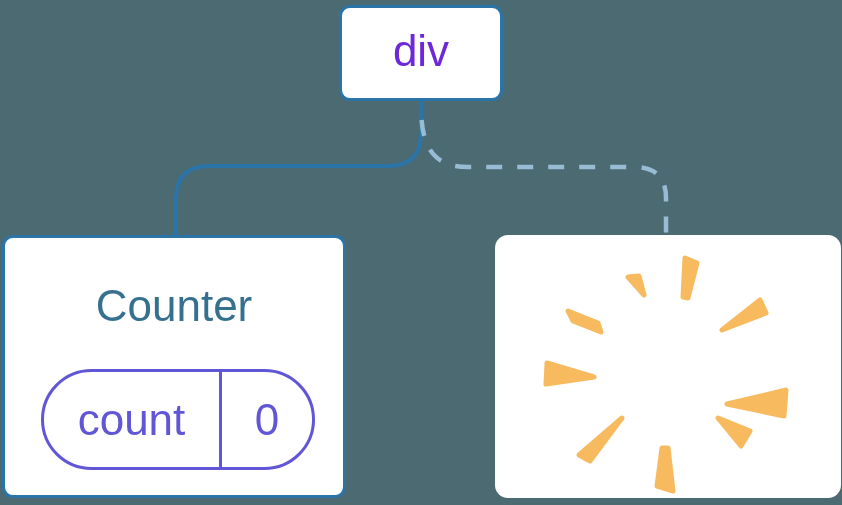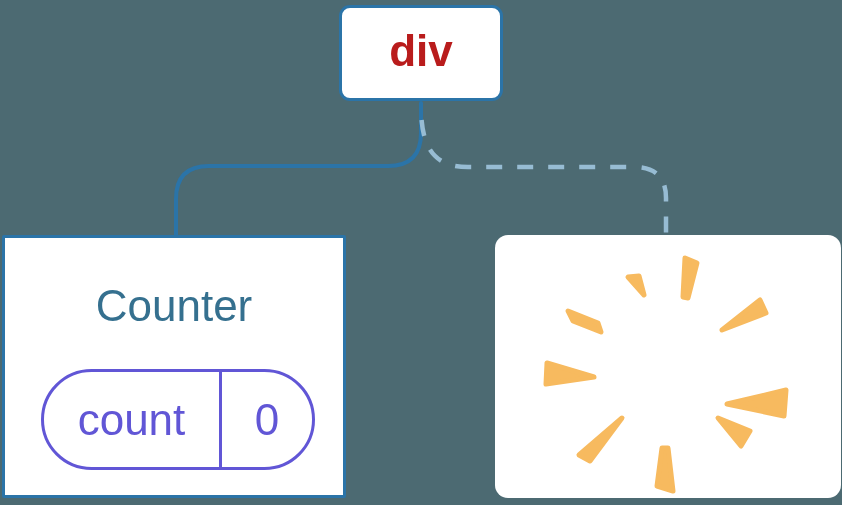--- a/index.html
+++ b/index.html
@@ -16,31 +16,31 @@
   .node-div{
     position:absolute;
     left:339px;top:5px;width:164px;height:96px;
     background:#fff;
     border:3px solid #2B74A8;
     border-radius:11px;
     box-sizing:border-box;
     display:flex;align-items:center;justify-content:center;
   }
   .node-div .label{
-    color:#b91c1c;font-size:44px;font-weight:700;line-height:1;
+    color:#6d28d9;font-size:44px;font-weight:400;line-height:1;
     padding-bottom:4px;
   }
 
   
   .card-counter{
     position:absolute;
     left:2px;top:235px;width:344px;height:263px;
     background:#fff;
     border:3px solid #2B74A8;
-    border-radius:2px;
+    border-radius:11px;
     box-sizing:border-box;
   }
   .card-counter .title{
     position:absolute;left:0;right:0;top:42px;
     text-align:center;
     color:#35708F;font-size:44px;font-weight:500;line-height:52px;
   }
   .state-pill{
     position:absolute;left:36px;top:119px;width:274px;height:101px;
     border:3px solid #6156D6;

